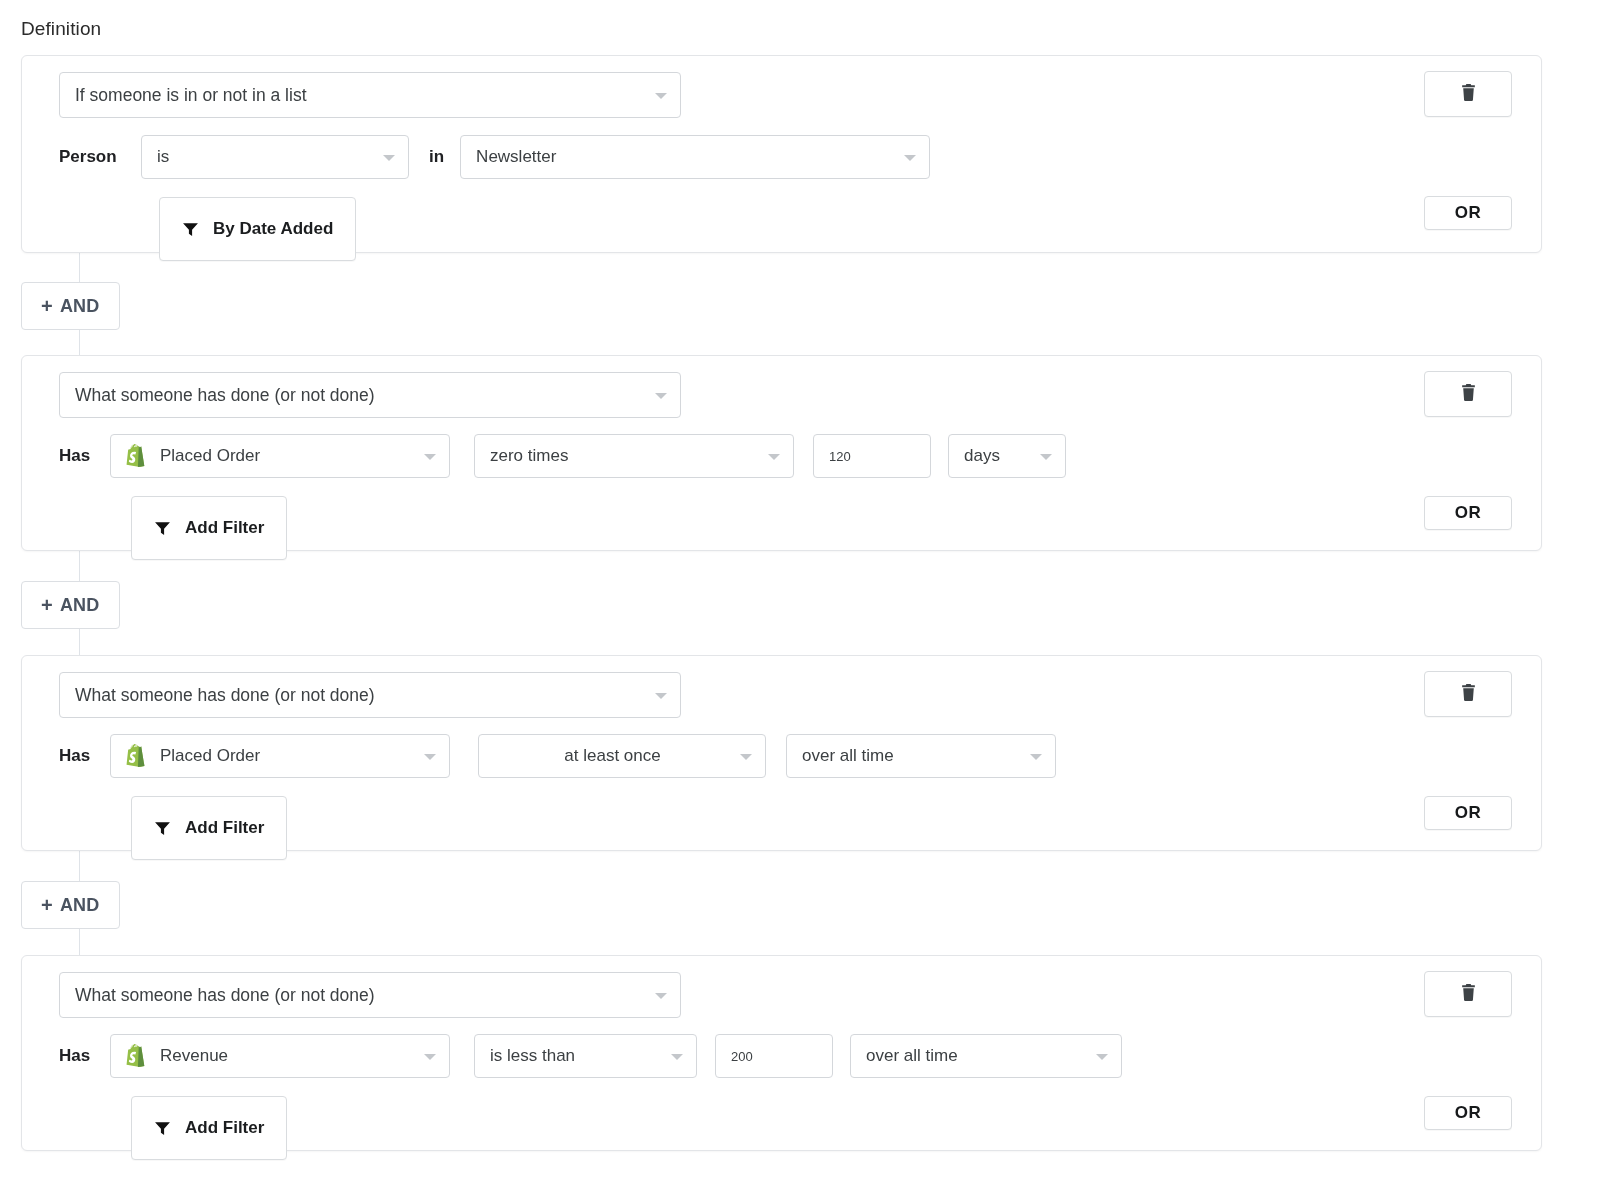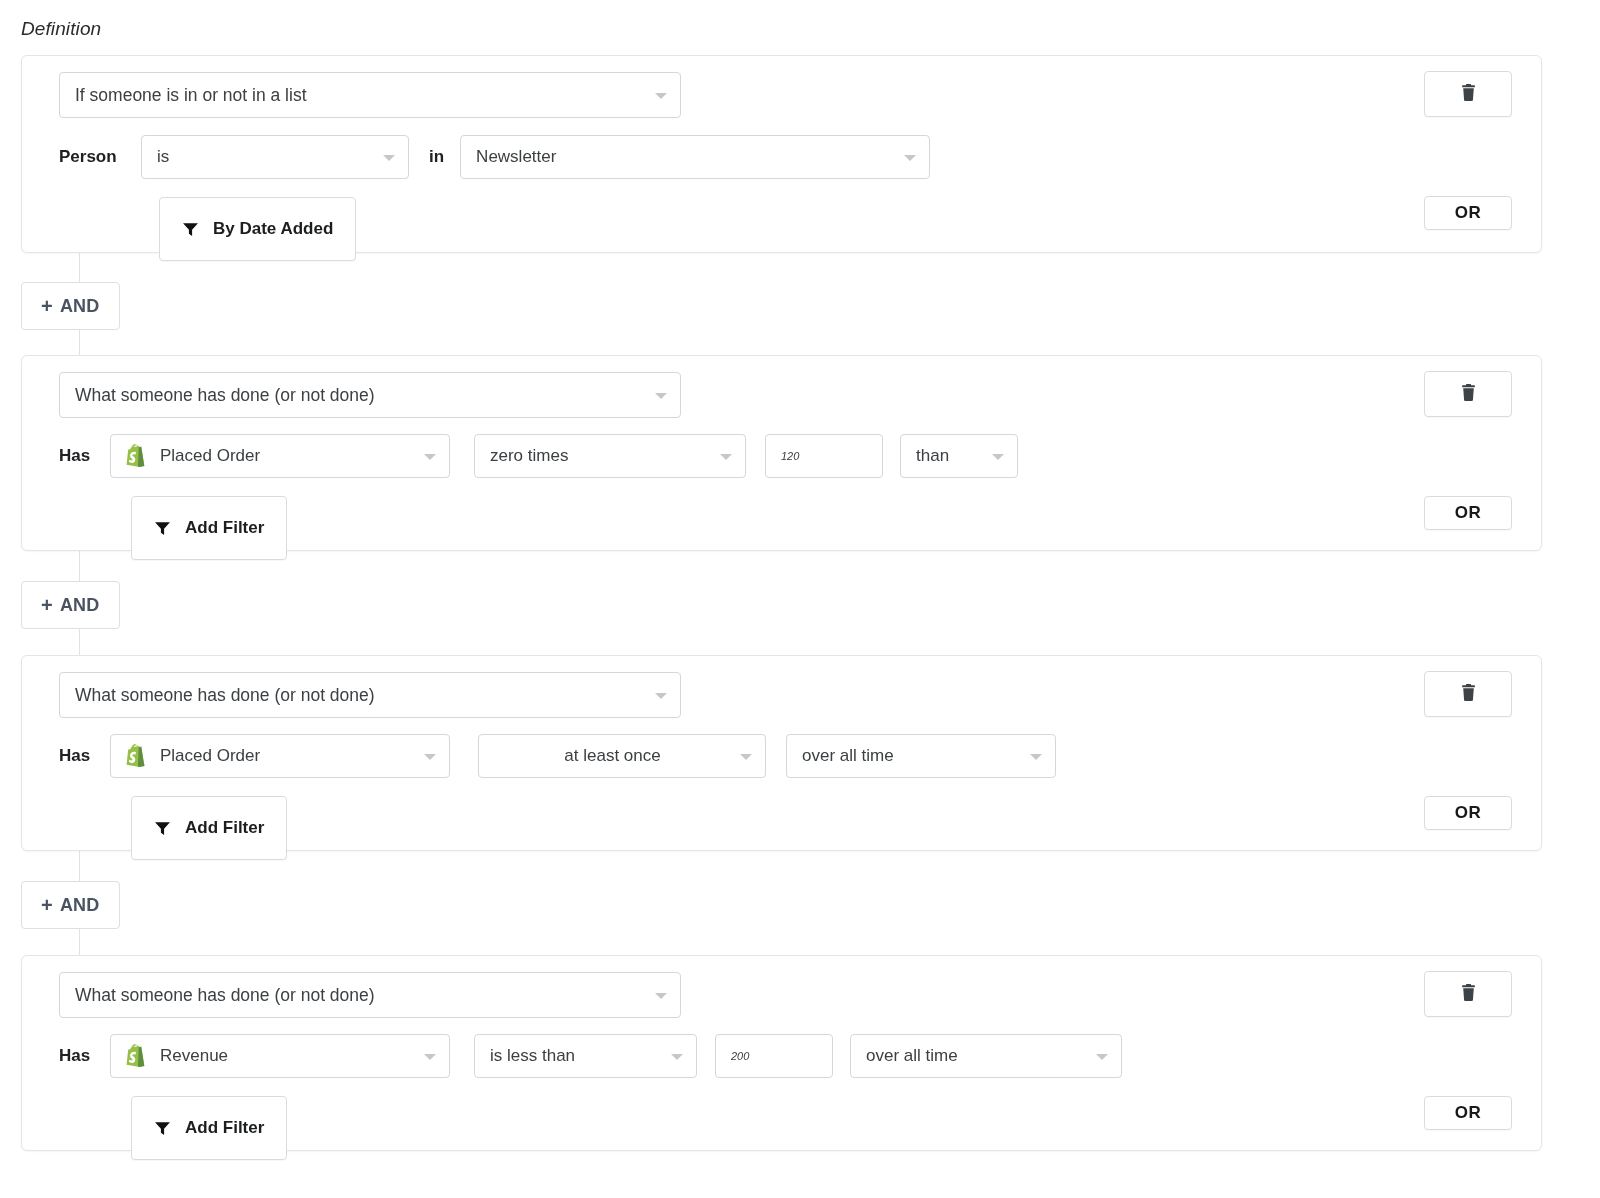--- a/index.html
+++ b/index.html
@@ -19,21 +19,20 @@
   }
 
   
   .definition-label {
     position: absolute;
     left: 21px;
     top: 18px;
     font-size: 19px;
     color: #2b2b2b;
     letter-spacing: 0.1px;
-    font-style: italic;
   }
 
   
   .connector {
     position: absolute;
     left: 79px;
     width: 1px;
     background: #dfe3e8;
   }
 
@@ -87,24 +86,23 @@
 
   
   .textbox {
     display: inline-flex;
     align-items: center;
     height: 44px;
     background: #ffffff;
     border: 1px solid #d4d7db;
     border-radius: 4px;
     padding: 0 15px;
-    font-size: 11px;
+    font-size: 13px;
     color: #3c4043;
     vertical-align: middle;
-    font-style: italic;
   }
 
   
   .inline-label {
     display: inline-block;
     font-size: 17px;
     font-weight: bold;
     color: #202124;
     vertical-align: middle;
   }
@@ -249,29 +247,29 @@
         <span class="icon-slot">
           <svg width="22" height="24" viewBox="0 0 24 26">
             <path d="M16.6 3.3c-.1-.1-.3-.1-.4-.1l-1.1.2s-.7-.7-.9-.9c-.2-.2-.5-.1-.6-.1l-.5.1C12.7 1.3 12 .6 11 .6h-.2C10.5.2 10.1 0 9.7 0 6.8 0 5.4 3.6 5 5.4l-2 .6c-.6.2-.6.2-.7.8L.6 22.6 15.1 25l5-1.1s-3.4-20.4-3.5-21.6zM12.1 2.7l-.9.3c0-1-.1-1.8-.3-2.3.7.1 1.1.9 1.2 2zM10.3.6c.2.4.3 1.1.3 2.2l-1.9.6C9.1 2 9.8 1 10.3.6zM9.6 0 9 .2C7.8.6 7 2 6.6 3.4l-1.5.5C5.5 2.5 6.6.3 9.6 0z" fill="#95BF47"></path>
             <path d="M16.2 3.2l-1.1.2s-.7-.7-.9-.9c-.1-.1-.2-.1-.3-.1L13 25l7.1-1.1s-3.4-20.4-3.5-21.6c0-.1-.2-.1-.4-.1z" fill="#5E8E3E"></path>
             <path d="M11 8.9l-.9 2.6s-.8-.4-1.7-.4c-1.4 0-1.5.9-1.5 1.1 0 1.2 3.2 1.7 3.2 4.6 0 2.3-1.4 3.7-3.4 3.7-2.4 0-3.6-1.5-3.6-1.5l.6-2.1s1.2 1.1 2.3 1.1c.7 0 1-.5 1-.9 0-1.6-2.6-1.7-2.6-4.3 0-2.2 1.6-4.4 4.8-4.4 1.3 0 1.8.3 1.8.3z" fill="#FFF"></path>
           </svg>
         </span>
         <span>Placed Order</span>
         <span class="caret"></span>
       </div>
-      <div class="select" style="width:272px;margin-left:24px;">
+      <div class="select" style="width:320px;margin-left:24px;">
         <span>zero times</span>
         <span class="caret"></span>
       </div>
       <div class="textbox" style="width:118px;margin-left:19px;">
         <span>120</span>
       </div>
       <div class="select" style="width:118px;margin-left:17px;padding-right:28px;">
-        <span>than</span>
+        <span>days</span>
         <span class="caret"></span>
       </div>
     </div>
 
     <div class="row" style="left:109px;top:140px;">
       <div class="btn btn-filter">
         <span class="funnel">
           <svg width="17" height="17" viewBox="0 0 16 16">
               <path d="M1 2h14l-5.5 6.2V14l-3-2V8.2z" fill="#111"></path>
             </svg>

